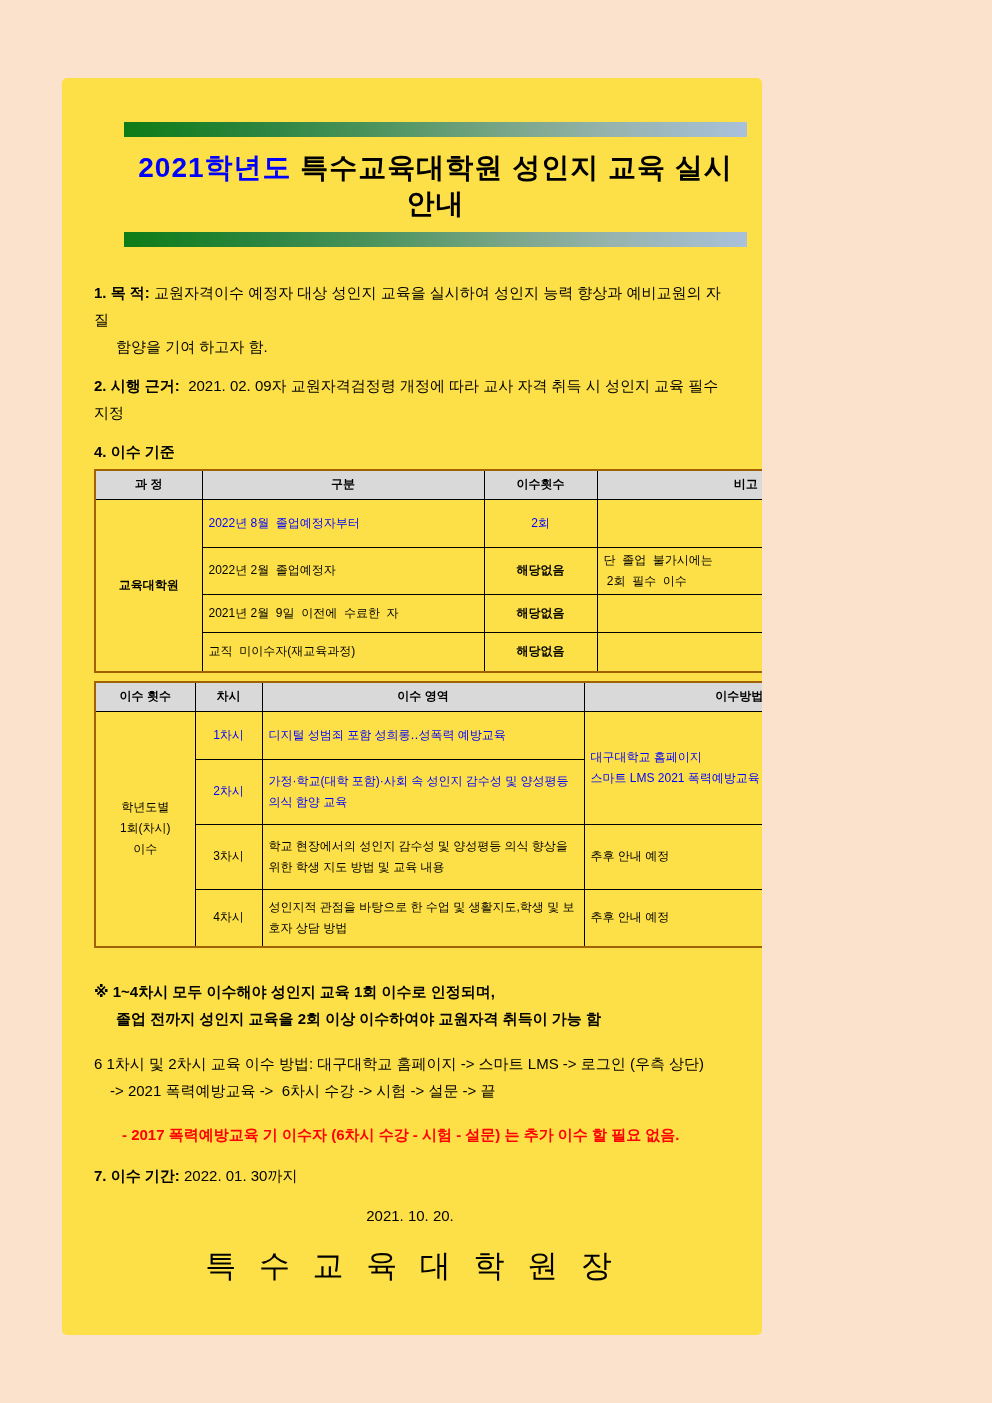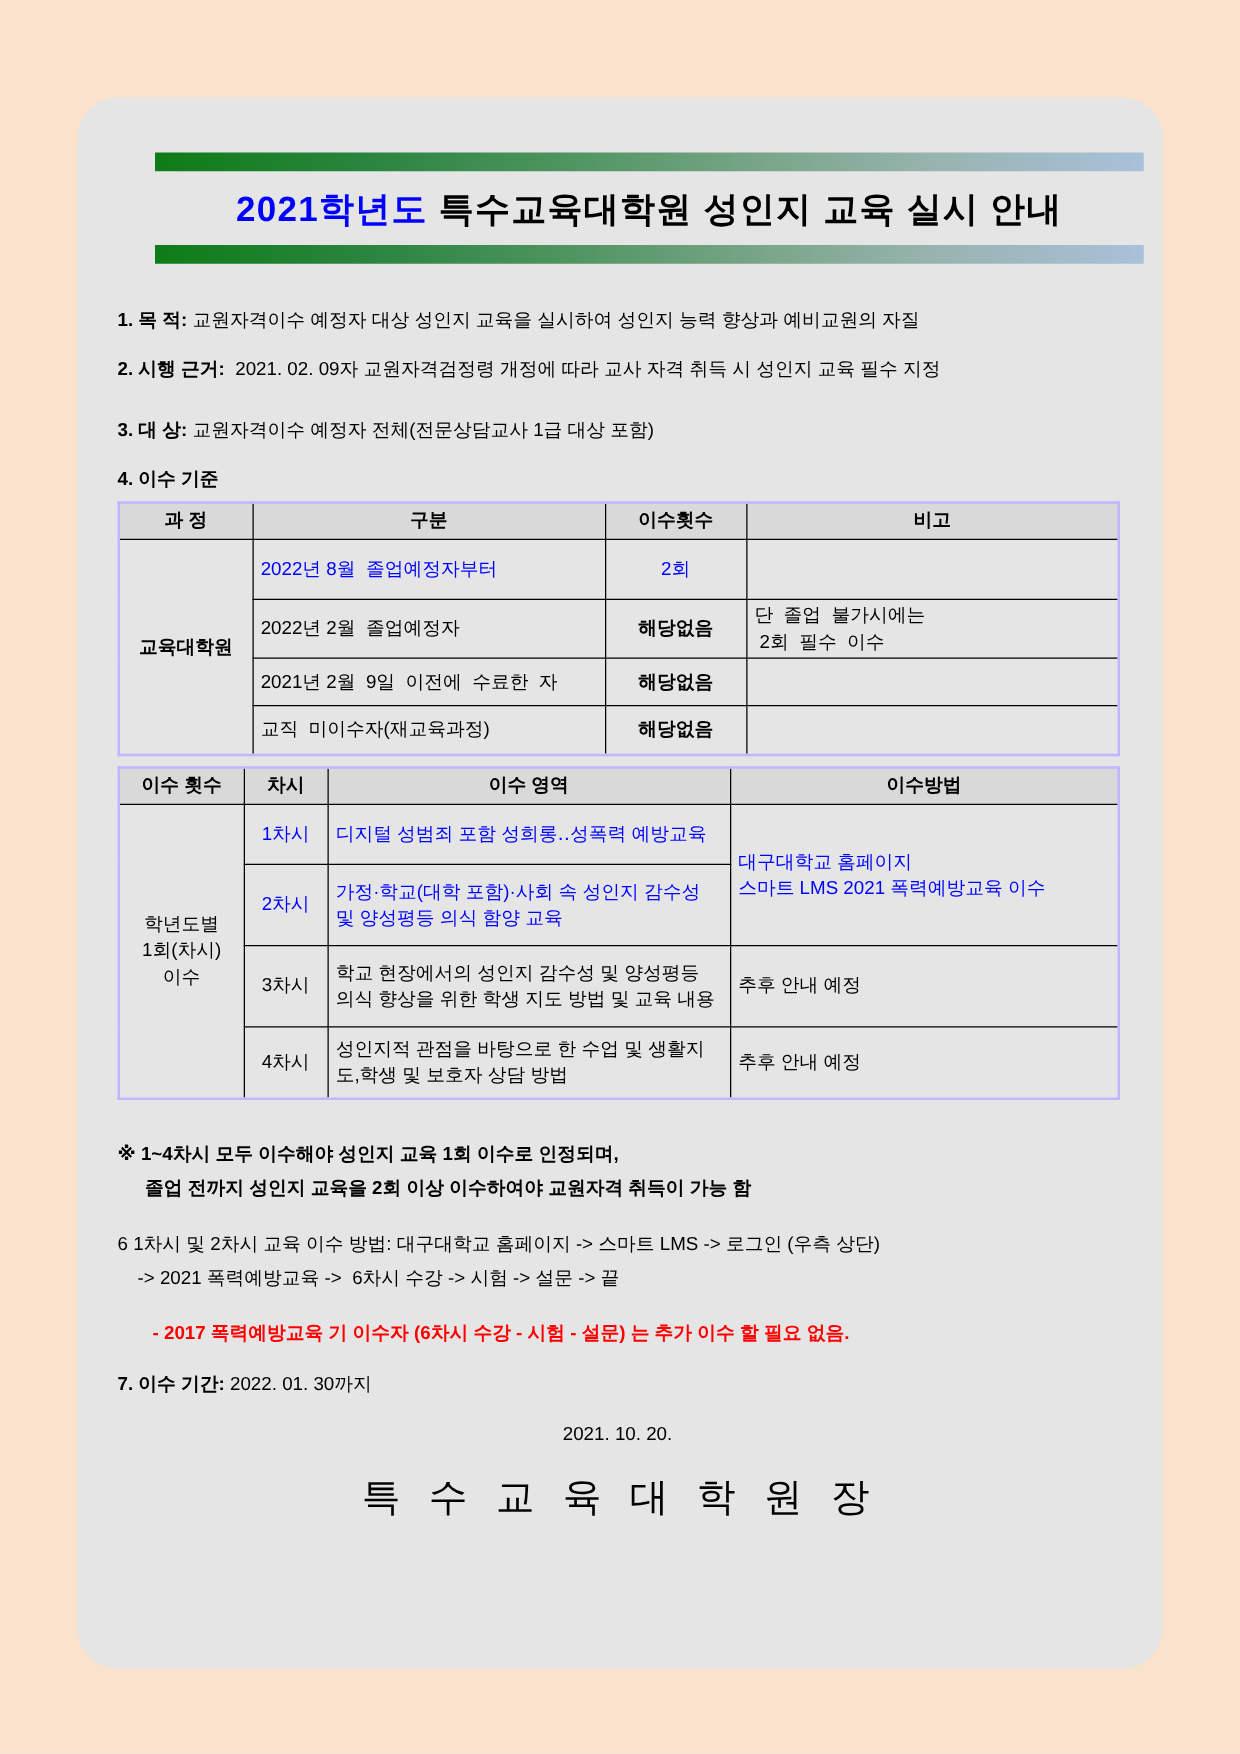--- a/index.html
+++ b/index.html
@@ -7,22 +7,22 @@
     width:992px;height:1403px;
     background:#FBE2CC;
     font-family:"Liberation Sans","DejaVu Sans",sans-serif;
     color:#000;
     position:relative;
   }
   *{box-sizing:border-box;}
   .t{white-space:pre-wrap;}
   .card{
     position:absolute;left:62px;top:78px;
-    width:868px;height:1257px;
-    background:#e5e5e5;border-radius:32px;
+    width:700px;height:1257px;
+    background:#fde047;border-radius:5px;
     overflow:hidden;
   }
   .hbar{
     height:15px;margin:0 15px 0 62px;
     background:linear-gradient(90deg,#0E7C16 0%,#2B8540 22%,#4F9560 42%,#7AA689 62%,#96B3AD 78%,#A9C1DA 100%);
   }
   .hbar.top{margin-top:44px;}
   .hbar.bottom{margin-top:10px;}
   .doc-title{
     margin:13px 15px 0 62px;
@@ -36,25 +36,25 @@
   .b{font-weight:bold;margin-top:39px;}
   .blue{color:#0000FF;}
   .s1l1{margin-top:32px;}
   .indent22{padding-left:22px;}
   .s2{margin-top:12px;}
   .s3{margin-top:22px;}
   .s4t{margin-top:12px;font-weight:bold;}
   .s5t{margin-top:20px;font-weight:bold;}
   table.tbl{
     border-collapse:collapse;
-    border:2px solid #c4b5fd;
+    border:2px solid #a16207;
     margin-top:4px;
     table-layout:fixed;
     width:800px;
-    font-size:15px;
+    font-size:12px;
   }
   table.t2{margin-top:8px;padding-left:44px;}
   .tbl th,.tbl td{
     border:1px solid #000;
     padding:2px 6px;
     white-space:pre-wrap;
     line-height:21px;
     vertical-align:middle;
   }
   .tbl th{background:#D9D9D9;height:29px;font-weight:bold;text-align:center;padding:2px 4px;}
@@ -80,24 +80,24 @@
 
   <div class="hbar top"></div>
 
   <div class="doc-title t"><span class="year">2021학년도</span><span> 특수교육대학원 성인지 교육 실시 안내</span></div>
 
   <div class="hbar bottom"></div>
 
   <div class="content">
 
     <div class="line t s1l1"><span class="b">1. 목 적:</span><span> 교원자격이수 예정자 대상 성인지 교육을 실시하여 성인지 능력 향상과 예비교원의 자질</span></div>
+    <div class="line t indent22">함양을 기여 하고자 함.</div>
 
     <div class="line t s2"><span class="b">2. 시행 근거:</span><span>  2021. 02. 09자 교원자격검정령 개정에 따라 교사 자격 취득 시 성인지 교육 필수 지정</span></div>
 
-    <div class="line t s3"><span class="b">3. 대 상:</span><span> 교원자격이수 예정자 전체(전문상담교사 1급 대상 포함)</span></div>
 
     <div class="line t s4t">4. 이수 기준</div>
 
     <table class="tbl t1">
       <colgroup>
           <col style="width:107px">
           <col style="width:282px">
           <col style="width:113px">
           <col style="width:298px">
         </colgroup>

